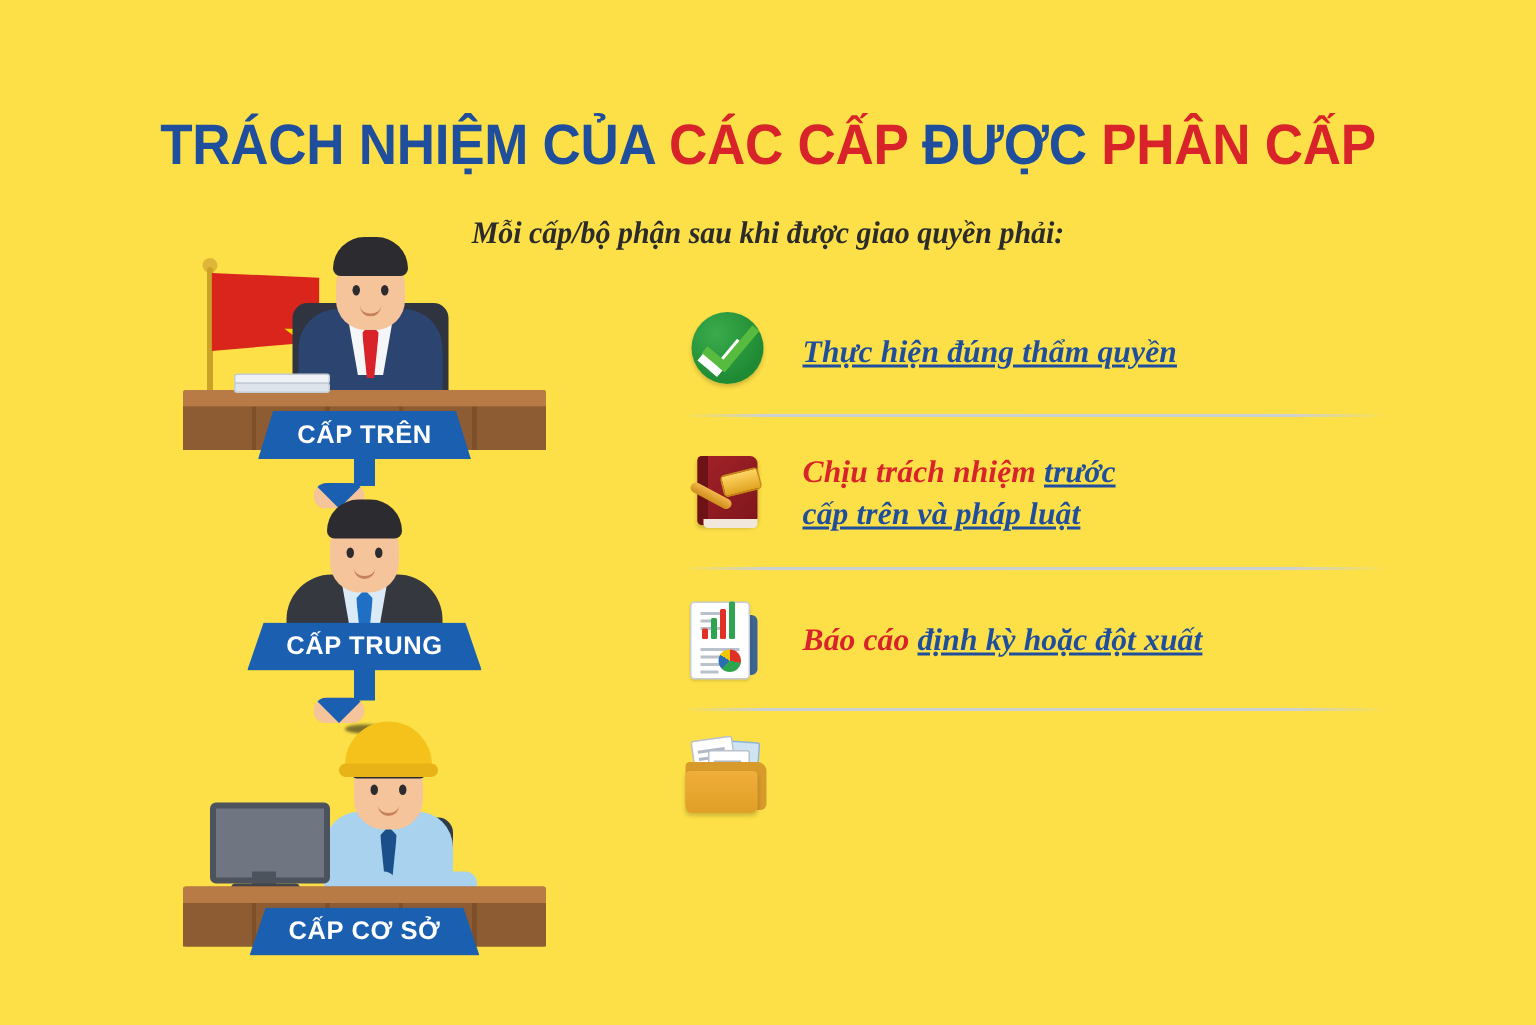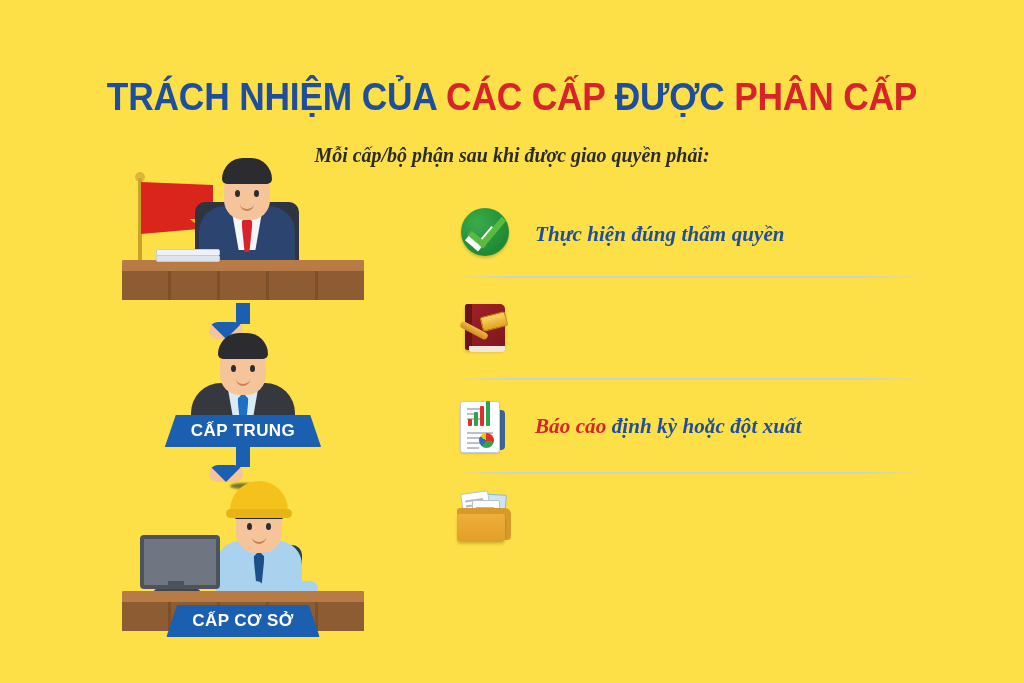--- a/index.html
+++ b/index.html
@@ -372,21 +372,21 @@
   .row .text {
     font-family: "Liberation Serif", serif;
     font-style: italic;
     font-weight: 700;
     font-size: 21px;
     line-height: 28px;
     color: #1f4e9c;
     letter-spacing: 0.1px;
   }
   .text .red { color: #d8232a; }
-  .text .blue { color: #1f4e9c; }
+  .text .blue { color: #1f4e9c; text-decoration: underline; }
 
   .divider {
     height: 2px;
     width: 100%;
     background: linear-gradient(90deg, rgba(210,216,226,0) 0%, rgba(200,208,220,0.95) 12%, rgba(200,208,220,0.95) 86%, rgba(210,216,226,0) 100%);
     margin: 4px 0 4px 0;
   }
 
   
   .ic-check {
@@ -552,20 +552,21 @@
           <div class="eye r"></div>
           <div class="smile"></div>
         </div>
         <div class="hair" style="bottom:116px; margin-left:4px;"></div>
         <div class="desk"></div>
         <div class="books">
             <i></i>
             <i></i>
           </div>
       </div>
+      <div class="banner banner-1">CẤP TRÊN</div>
     </div>
 
     <div class="arrow arrow-1">
       <div class="shaft"></div>
         <div class="head"></div>
         <div class="shadow"></div>
     </div>
 
     <div class="level level-2">
       <div class="scene" style="height:118px;">
@@ -639,20 +640,24 @@
 
     <div class="row" style="min-height:92px;">
       <div class="icon-box">
         <div class="ic-law">
           <div class="bk-back"></div>
           <div class="bk-spine"></div>
           <div class="bk-pages"></div>
           <div class="gav-handle"></div>
           <div class="gav-head"></div>
         </div>
+      </div>
+      <div class="text">
+        <div><span class="red">Chịu trách nhiệm </span><span class="blue">trước</span></div>
+        <div><span class="blue">cấp trên và pháp luật</span></div>
       </div>
     </div>
     <div class="divider"></div>
 
     <div class="row" style="min-height:84px;">
       <div class="icon-box">
         <div class="ic-report">
           <div class="back"></div>
           <div class="page">
             <div class="ln" style="top:6px;  width:14px;"></div>

